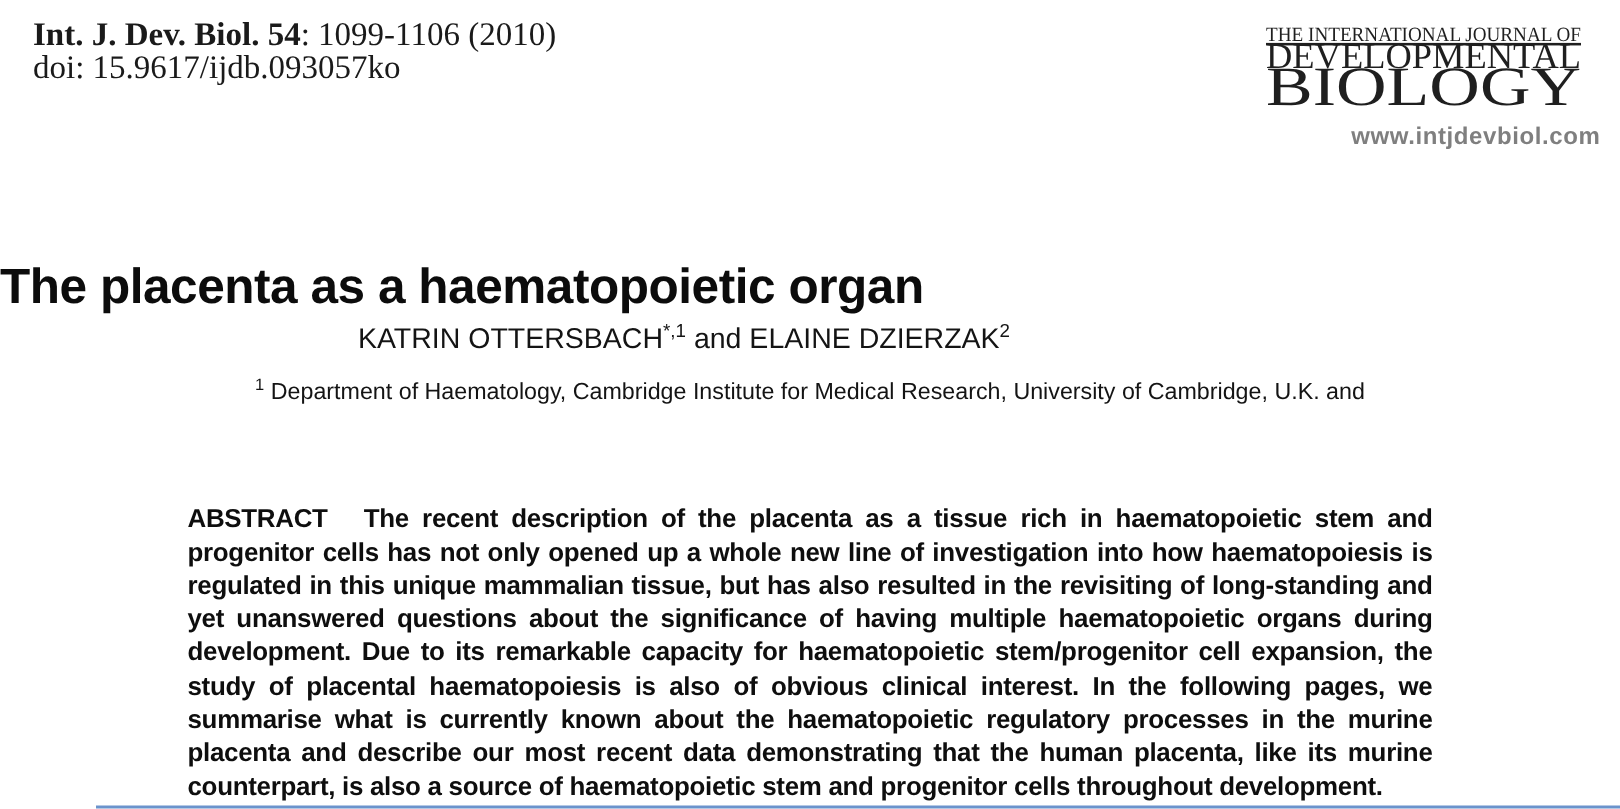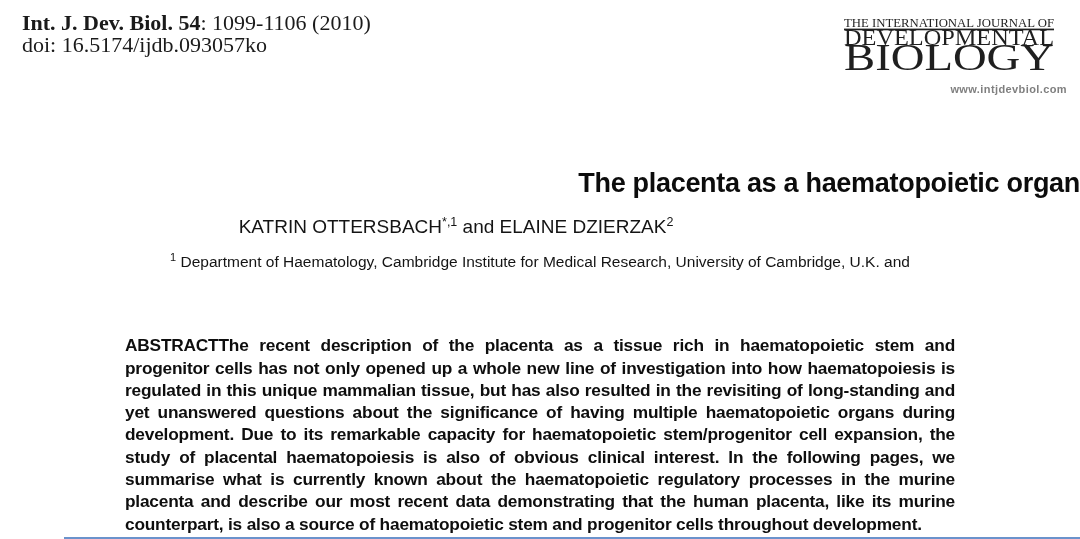--- a/index.html
+++ b/index.html
@@ -25,30 +25,30 @@
   .logo {
     position: absolute; top: 15px; right: 26px;
     width: 210px; height: 60px;
   }
   .logo svg text {
     font-family: "Liberation Serif", serif;
     fill: #1f1f1f;
   }
   .logo-site {
     position: absolute; top: 83px; right: 13px;
-    font-size: 11px; font-weight: bold;
+    font-size: 16px; font-weight: bold;
     letter-spacing: 0.4px; color: #7f7f7f;
     white-space: nowrap;
   }
 
   
   .title {
     position: absolute; top: 150px; left: 0; width: 1080px;
-    text-align: right;
-    font-size: 27px; font-weight: bold; letter-spacing: -0.3px;
+    text-align: left;
+    font-size: 33px; font-weight: bold; letter-spacing: -0.3px;
     color: #0c0c0c;
   }
   .authors {
     position: absolute; top: 216px; left: 0; width: 912px;
     text-align: center;
     font-size: 19px; color: #141414;
   }
   .authors sup { font-size: 12.5px; vertical-align: super; line-height: 0; }
   .affiliations {
     position: absolute; top: 252px; left: 0; width: 1080px;
@@ -57,34 +57,34 @@
   }
   .affiliations sup { font-size: 11px; vertical-align: super; line-height: 0; }
 
   
   .abstract {
     position: absolute; top: 317px; left: 125px; width: 830px;
     font-size: 17.3px; font-weight: bold;
     line-height: 22.3px; letter-spacing: -0.2px;
     text-align: justify; color: #0e0e0e;
   }
-  .abstract-label { margin-right: 0; }
+  .abstract-label { margin-right: 24px; }
 
   
   .bottom-rule {
     position: absolute; left: 64px; right: 0; bottom: 0;
     height: 2px; background: #6b93cc;
   }
 </style>
 </head>
 <body>
 
 <div class="citation">
   <div><b>Int. J. Dev. Biol. 54</b><span>: 1099-1106 (2010)</span></div>
-  <div>doi: 16.5174/ijdb.093057ko</div>
+  <div>doi: 15.9617/ijdb.093057ko</div>
 </div>
 
 <div class="logo">
   <svg width="210" height="60" viewBox="0 0 210 60">
     <text x="0" y="12" font-size="13.5" textLength="210" lengthAdjust="spacingAndGlyphs">THE INTERNATIONAL JOURNAL OF</text>
     <rect x="0" y="13.6" width="210" height="1.7" fill="#1f1f1f"></rect>
     <text x="0" y="30" font-size="24" textLength="210" lengthAdjust="spacingAndGlyphs">DEVELOPMENTAL</text>
     <text x="0" y="55" font-size="37" textLength="210" lengthAdjust="spacingAndGlyphs">BIOLOGY</text>
   </svg>
 </div>

